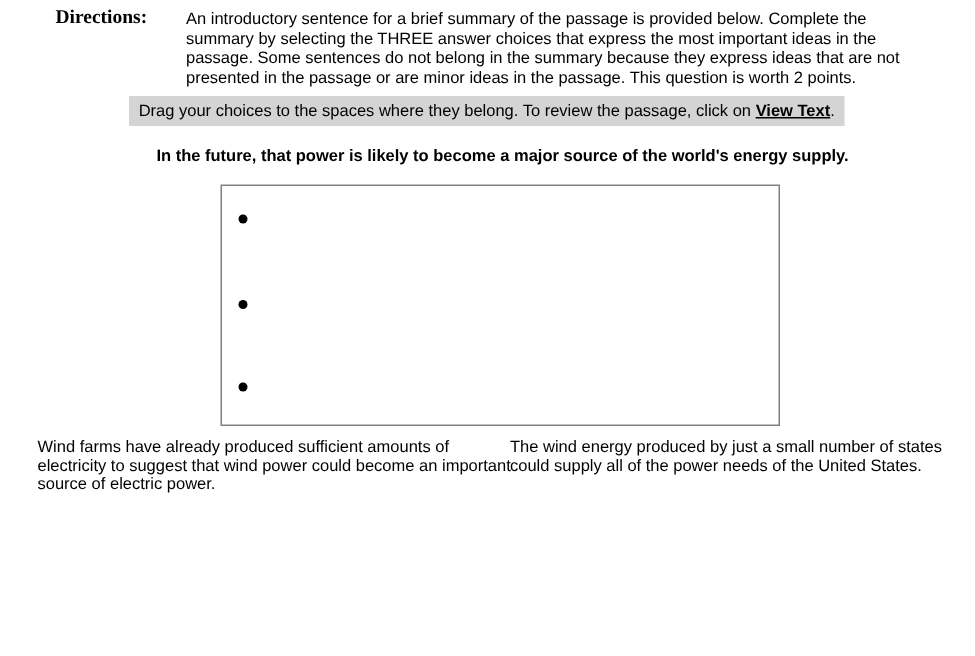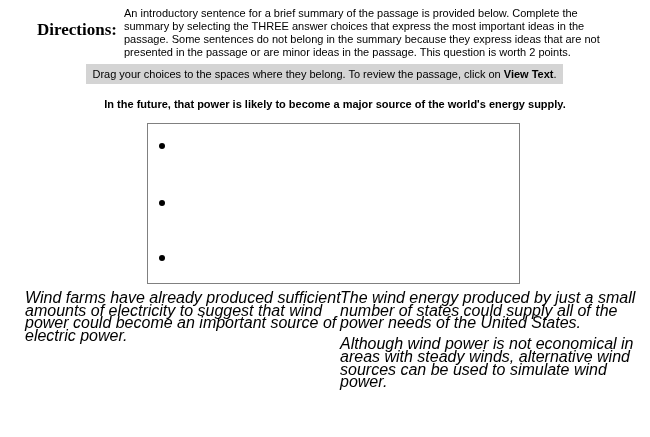--- a/index.html
+++ b/index.html
@@ -7,40 +7,40 @@
     width: 650px; height: 437px;
     background: #ffffff;
     font-family: "Liberation Sans", sans-serif;
     color: #000000;
     overflow: hidden;
   }
   .page { position: relative; width: 650px; height: 437px; }
 
   
   .directions-label {
-    position: absolute; left: 37px; top: 20px;
+    position: absolute; left: 37px; top: 3px;
     font-family: "Liberation Serif", serif;
-    font-weight: bold; font-size: 17px;
+    font-weight: bold; font-size: 13px;
     white-space: nowrap;
   }
   .directions-text {
     position: absolute; left: 124px; top: 7px; width: 499px;
     font-size: 11px; line-height: 13px;
   }
   .directions-text strong { font-weight: normal; }
 
   
   .drag-bar {
     position: absolute; left: 86px; top: 64px; width: 477px; height: 20px;
     background: #d4d4d4;
     font-size: 11px; line-height: 20px;
     text-align: center;
     white-space: nowrap;
   }
-  .drag-bar strong { font-weight: bold; }
+  .drag-bar strong { font-weight: bold; text-decoration: underline; }
 
   
   .intro-sentence {
     position: absolute; left: 20px; top: 98px; width: 630px;
     font-size: 11px; font-weight: bold; line-height: 13px;
     text-align: center;
   }
 
   
   .answer-box {
@@ -58,21 +58,21 @@
   .slot-3 { top: 125px; }
   .bullet {
     display: inline-block; width: 6px; height: 6px;
     border-radius: 50%; background: #000000;
     flex: 0 0 auto;
   }
 
   
   .col {
     position: absolute; top: 292px;
-    font-size: 16px; line-height: 12.7px; font-style: italic;
+    font-size: 11px; line-height: 12.7px;
   }
   .col-left  { left: 25px;  width: 320px; }
   .col-right { left: 340px; width: 300px; }
   .choice { margin: 0; }
   .col-left  .choice:nth-child(1) { margin-bottom: 14px; }
   .col-left  .choice:nth-child(2) { margin-bottom: 20px; }
   .col-right .choice:nth-child(1) { margin-bottom: 8px; }
   .col-right .choice:nth-child(2) { margin-bottom: 14px; }
 </style>
 </head>
@@ -103,16 +103,15 @@
       <span class="bullet"></span>
     </div>
   </div>
 
   <div class="col col-left">
     <p class="choice">Wind farms have already produced sufficient amounts of electricity to suggest that wind power could become an important source of electric power.</p>
   </div>
 
   <div class="col col-right">
     <p class="choice">The wind energy produced by just a small number of states could supply all of the power needs of the United States.</p>
-    <p class="choice">Although wind power is not economical in areas with steady winds, alternative wind sources can be used to simulate wind power.</p>
   </div>
 
 </div>
 
 </body></html>

